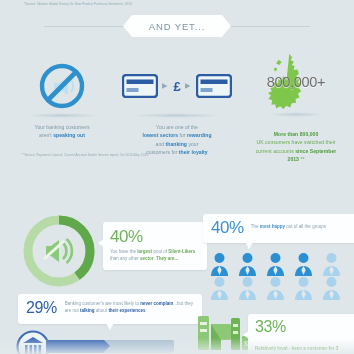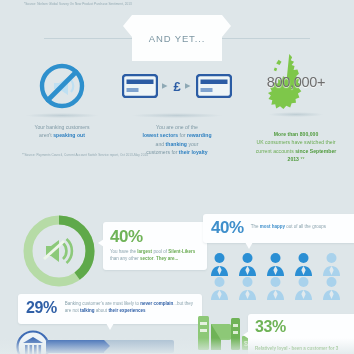--- a/index.html
+++ b/index.html
@@ -18,21 +18,21 @@
     line-height:1.25;white-space:nowrap;
   }
 
   
   .banner-row{position:absolute;left:0;width:354px;display:flex;align-items:center;justify-content:center;}
   .banner-line{flex:1;height:1px;background:#c4d2d8;}
   .banner-line.l{margin-left:44px;}
   .banner-line.r{margin-right:44px;}
   .banner-chip{
     position:relative;background:#fdfefe;height:22px;display:flex;align-items:center;
-    padding:12px 17px;flex:none;
+    padding:0 17px;flex:none;
   }
   .banner-chip:before,.banner-chip:after{
     content:"";position:absolute;top:0;width:0;height:0;
     border-top:11px solid transparent;border-bottom:11px solid transparent;
   }
   .banner-chip:before{left:-9px;border-right:9px solid #fdfefe;}
   .banner-chip:after{right:-9px;border-left:9px solid #fdfefe;}
   .banner-chip span{
     font-size:9.5px;letter-spacing:.85px;color:#7d97a3;white-space:nowrap;
   }
@@ -52,21 +52,21 @@
     width:74px;height:5px;border-radius:50%;
     background:radial-gradient(ellipse at center,rgba(120,150,165,.30) 0%,rgba(120,150,165,0) 70%);
   }
 
   
   .bubble{
     position:absolute;background:#fdfeff;border-radius:3px;
     box-shadow:0 1px 2px rgba(90,120,135,.13);
   }
   .bubble .pct{
-    color:#6fb357;font-weight:bold;letter-spacing:-.4px;
+    color:#6fb357;font-weight:normal;letter-spacing:-.4px;
   }
   .bubble .txt{font-size:4.5px;line-height:1.55;color:#8ba4ae;}
   .bubble .txt b{color:#6aab52;font-weight:bold;}
   .tail-left:after{
     content:"";position:absolute;left:-5px;top:17px;width:0;height:0;
     border-top:4px solid transparent;border-bottom:4px solid transparent;
     border-right:6px solid #fdfeff;
   }
   .tail-down:after{
     content:"";position:absolute;left:50%;margin-left:-4px;bottom:-6px;width:0;height:0;

